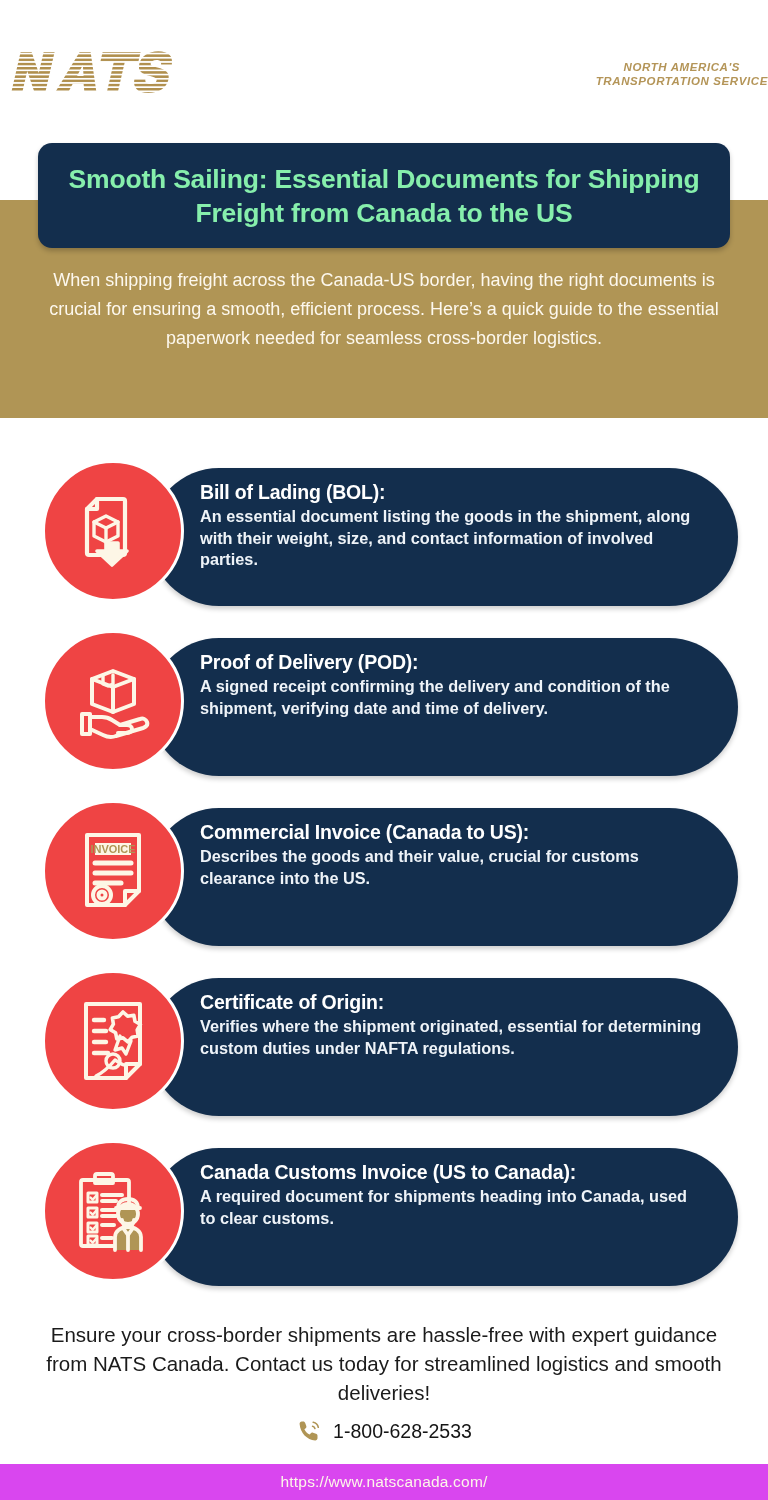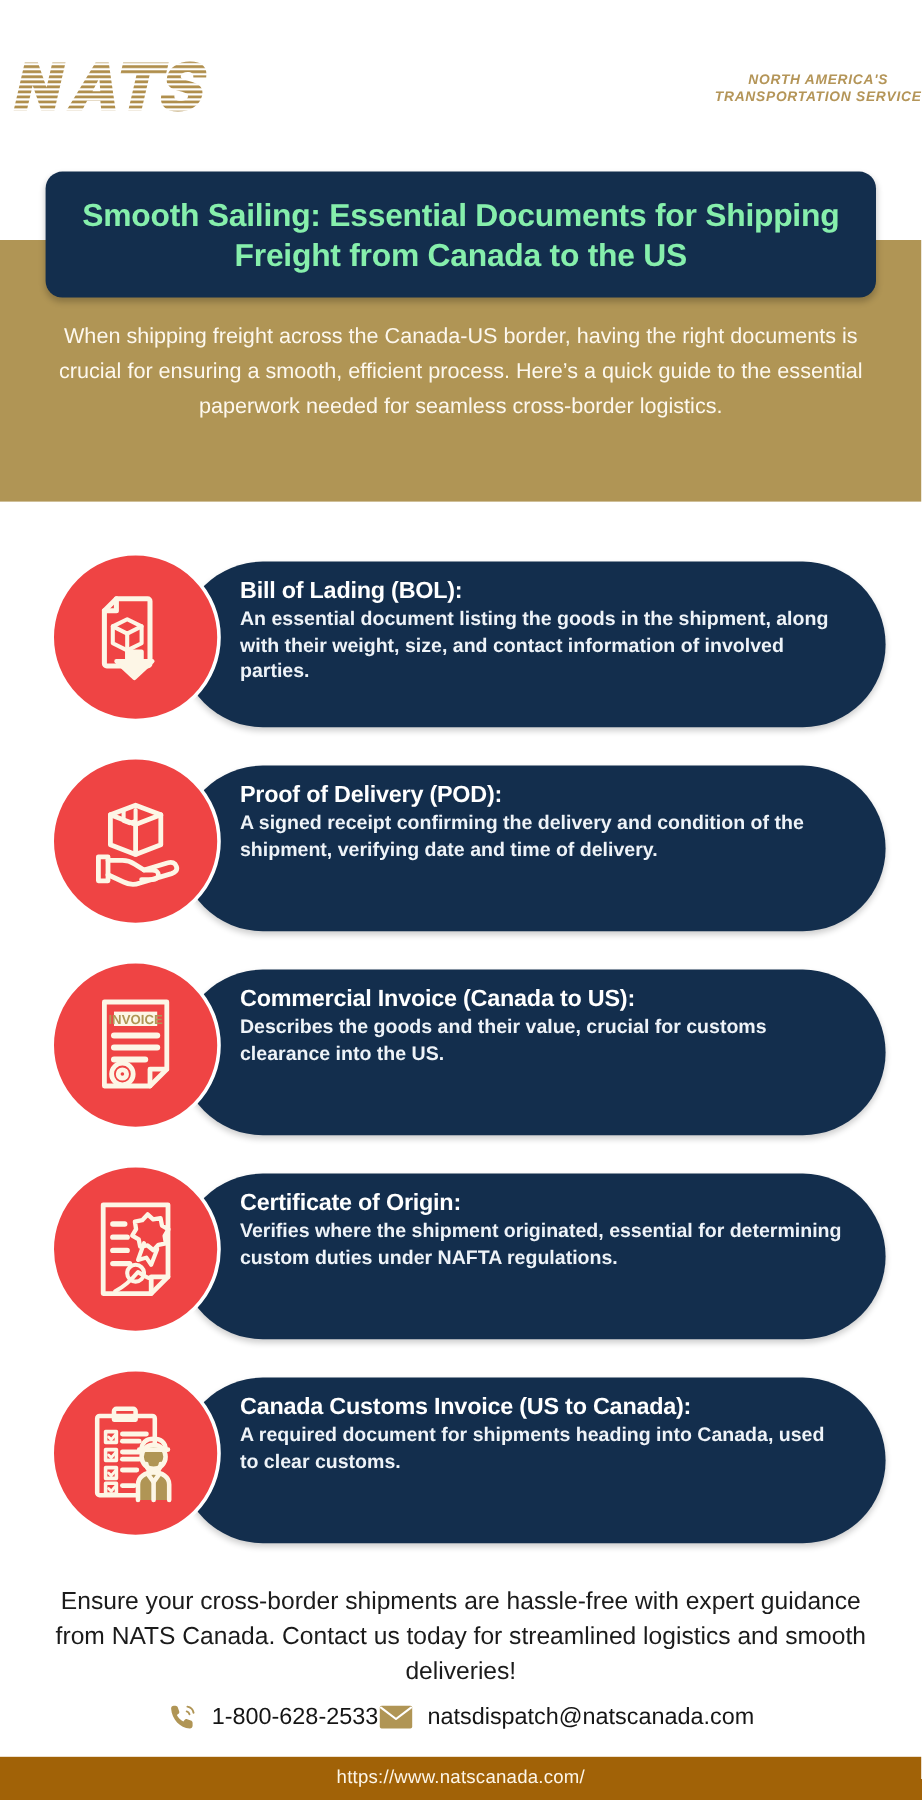--- a/index.html
+++ b/index.html
@@ -182,21 +182,21 @@
     line-height: 24px;
   }
   .contact-item svg { display: block; flex: 0 0 auto; }
 
   
   .footer {
     position: absolute;
     bottom: 0; left: 0;
     width: 768px;
     height: 36px;
-    background: #a16207;
+    background: #d946ef;
     display: flex;
     align-items: center;
     justify-content: center;
   }
   .footer span {
     color: #fdf6e9;
     font-size: 15.5px;
     letter-spacing: 0.2px;
   }
 </style>
@@ -366,28 +366,19 @@
     <div class="contact-item">
       <span>
         <svg width="26" height="26" viewBox="0 0 26 26" fill="none" aria-hidden="true">
           <path d="M7.2 3.5 c1 0 1.7 .6 2 1.5 l1.1 3 c.3 .9 .1 1.7 -.6 2.2 l-1.3 1 c1.1 2.4 3 4.3 5.4 5.4 l1 -1.3 c.5 -.7 1.3 -.9 2.2 -.6 l3 1.1 c.9 .3 1.5 1 1.5 2 v2.4 c0 1.3 -1.1 2.3 -2.4 2.2 C11 21.7 4.3 15 3.6 5.9 C3.5 4.6 4.5 3.5 5.8 3.5 z" fill="#b09555"></path>
           <path d="M17.2 4.2 c2.6 .5 4.6 2.5 5.1 5.1" stroke="#b09555" stroke-width="1.6" stroke-linecap="round"></path>
           <path d="M16.6 8.2 c1.1 .3 2 1.2 2.3 2.3" stroke="#b09555" stroke-width="1.6" stroke-linecap="round"></path>
         </svg>
       </span>
       <span>1-800-628-2533</span>
     </div>
-    <div class="contact-item">
-      <span>
-        <svg width="30" height="24" viewBox="0 0 30 24" aria-hidden="true">
-          <rect x="1.5" y="2.5" width="27" height="19" rx="1.5" fill="#b09555"></rect>
-          <path d="M2.5 4 L15 13.5 L27.5 4" fill="none" stroke="#ffffff" stroke-width="1.8" stroke-linejoin="round" stroke-linecap="round"></path>
-        </svg>
-      </span>
-      <span>natsdispatch@natscanada.com</span>
-    </div>
   </div>
 
   <div class="footer">
     <span>https://www.natscanada.com/</span>
   </div>
 
 </div>
 
 </body></html>

